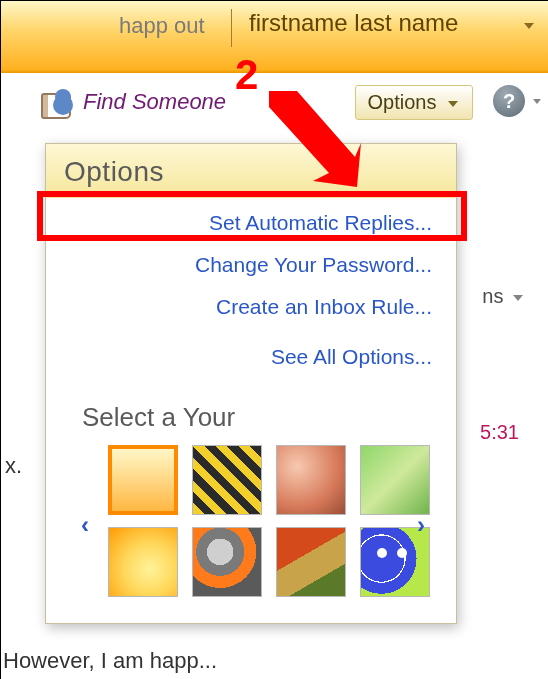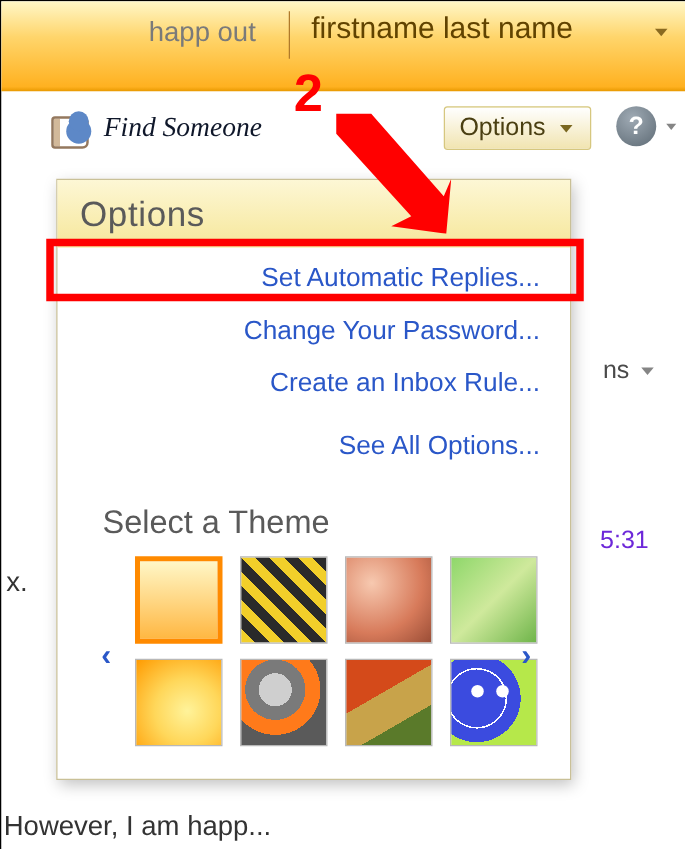--- a/index.html
+++ b/index.html
@@ -7,21 +7,21 @@
   
   .topbar{height:72px;background:linear-gradient(#fff7c7 0%,#ffd56b 40%,#ffb120 95%,#e89900 100%);position:relative;}
   .topbar .signout{position:absolute;left:118px;top:12px;color:#7a7a7a;font-size:22px;}
   .topbar .divider{position:absolute;left:230px;top:8px;width:1px;height:38px;background:#b07a2a;}
   .topbar .username{position:absolute;left:248px;top:8px;color:#614300;font-size:24px;text-align:right;}
   .topbar .user-caret{position:absolute;right:15px;top:22px;width:0;height:0;border-left:5px solid transparent;border-right:5px solid transparent;border-top:6px solid #8a6a20;}
   .toolbar{position:absolute;left:0;right:0;top:90px;height:46px;}
   .contacts-icon{position:absolute;left:40px;top:0;width:34px;height:30px;}
   .contacts-icon .book{position:absolute;left:0;top:2px;width:26px;height:22px;border:2px solid #94785e;border-radius:3px 5px 5px 3px;background:linear-gradient(90deg,#d2b99a 0 18%,#fff 18% 100%);}
   .contacts-icon .person{position:absolute;left:14px;top:-2px;width:16px;height:16px;border-radius:50%;background:#5d88c7;box-shadow:0 8px 0 2px #5d88c7;}
-  .find{position:absolute;left:82px;top:-2px;color:#0f172a;font-style:italic;font-size:22px;font-family:Liberation Serif, serif;}
+  .find{position:absolute;left:82px;top:-2px;color:#701a75;font-style:italic;font-size:22px;}
   .options-btn{position:absolute;right:76px;top:-6px;background:linear-gradient(#fff,#f1e4b0);border:1px solid #d6c77f;border-radius:3px;padding:5px 14px 5px 12px;color:#4a3f12;font-size:20px;}
   .options-btn .caret{display:inline-block;margin-left:6px;width:0;height:0;border-left:5px solid transparent;border-right:5px solid transparent;border-top:6px solid #7a6720;vertical-align:middle;}
   .help{position:absolute;right:24px;top:-6px;width:32px;height:32px;border-radius:50%;background:radial-gradient(circle at 40% 30%,#9faab4,#5d6a74);color:#fff;font-weight:bold;font-size:20px;text-align:center;line-height:32px;}
   .help .caret{position:absolute;right:-16px;top:14px;width:0;height:0;border-left:4px solid transparent;border-right:4px solid transparent;border-top:5px solid #858585;}
   
   .panel{position:absolute;left:44px;top:142px;width:410px;background:#fff;border:1px solid #c9c097;box-shadow:2px 4px 12px rgba(0,0,0,.25);}
   .panel-head{background:linear-gradient(#fdf7d5,#f6e79a);padding:12px 18px 10px 18px;color:#5a5a5a;font-size:28px;letter-spacing:.5px;}
   .menu{padding:4px 0 6px 0;}
   .menu-item{color:#2a57c8;font-size:21px;padding:9px 24px 9px 40px;cursor:pointer;text-align:right;}
   .menu-gap{height:8px;}
@@ -40,21 +40,21 @@
   .t5{background:radial-gradient(circle at 60% 60%,#fff39a,#ffd75a 45%,#ff9a00);}
   .t6{background:radial-gradient(circle at 40% 35%,#cfcfcf 0 22%,#7a7a7a 22% 40%,#ff7a1a 40% 60%,#5a5a5a 60%);}
   .t7{background:linear-gradient(150deg,#d44a1a 0 40%,#c8a34a 40% 70%,#5a7a2a 70%);}
   .t8{background:radial-gradient(circle at 30% 45%,#3b4bdf 0 38%,#fff 38% 40%,#3b4bdf 40% 58%,#b6e84a 58%);position:relative;}
   .t8::before,.t8::after{content:"";position:absolute;width:10px;height:10px;background:#fff;border-radius:50%;top:20px;}
   .t8::before{left:16px;} .t8::after{left:36px;}
   
   .bg-ns{position:absolute;right:26px;top:284px;color:#4a4a4a;font-size:20px;text-align:center;}
   .bg-ns .caret{display:inline-block;margin-left:4px;width:0;height:0;border-left:5px solid transparent;border-right:5px solid transparent;border-top:6px solid #858585;vertical-align:middle;}
   .bg-x{position:absolute;left:4px;top:452px;color:#333;font-size:22px;}
-  .bg-time{position:absolute;right:30px;top:420px;color:#6d28d9;font-size:20px;}
+  .bg-time{position:absolute;right:30px;top:420px;color:#be185d;font-size:20px;}
   .footer{position:absolute;left:2px;bottom:6px;color:#333;font-size:22px;width:544px;}
   .footer .date{position:absolute;right:24px;bottom:0;}
   
   .ann-num{position:absolute;left:234px;top:50px;color:#ff0000;font-size:42px;font-weight:900;}
   .ann-arrow{position:absolute;left:260px;top:86px;width:100px;height:100px;pointer-events:none;}
 </style>
 </head>
 <body>
 <div class="stage">
 
@@ -90,21 +90,21 @@
 
   <div class="panel">
     <div class="panel-head">Options</div>
     <div class="menu">
       <div class="menu-item">Set Automatic Replies...</div>
       <div class="menu-item">Change Your Password...</div>
       <div class="menu-item">Create an Inbox Rule...</div>
       <div class="menu-gap"></div>
       <div class="menu-item">See All Options...</div>
     </div>
-    <div class="theme-head">Select a Theme</div>
+    <div class="theme-head">Select a Your</div>
     <div class="theme-wrap">
       <div class="arrow-l">‹</div>
       <div class="theme-grid">
         <div class="tile sel t1"></div>
         <div class="tile t2"></div>
         <div class="tile t3"></div>
         <div class="tile t4"></div>
         <div class="tile t5"></div>
         <div class="tile t6"></div>
         <div class="tile t7"></div>

